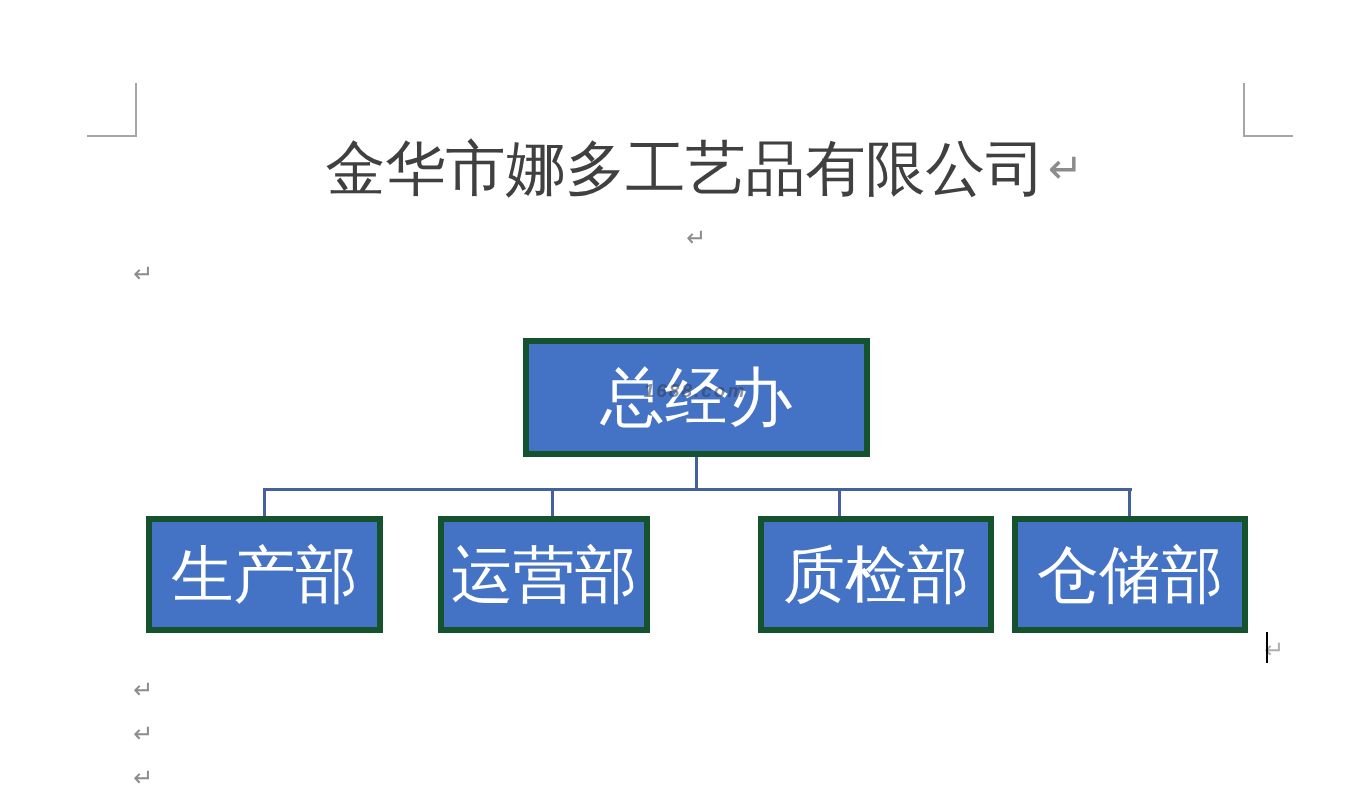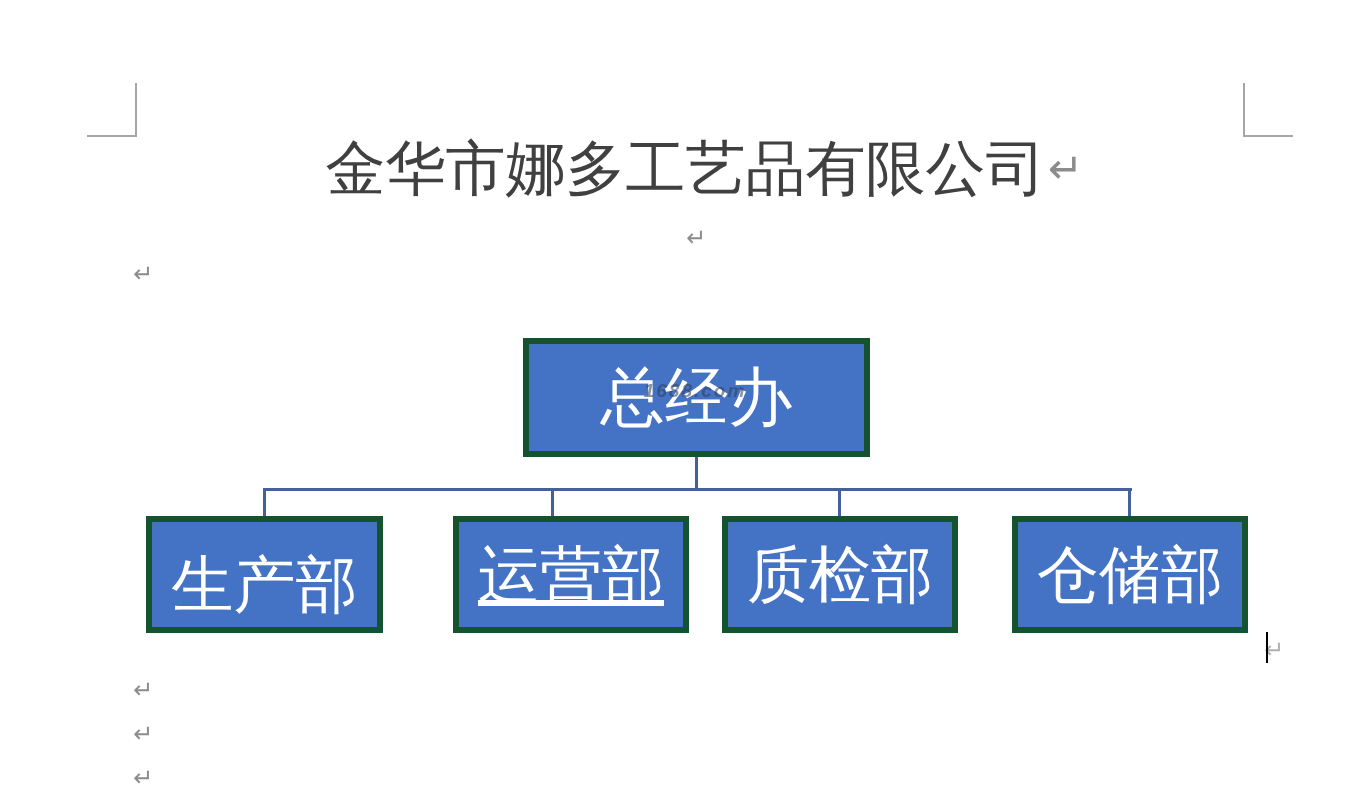--- a/index.html
+++ b/index.html
@@ -77,23 +77,23 @@
   .org-root {
     left: 523px; top: 338px;
     width: 347px; height: 119px;
     font-size: 64px;
   }
   .org-dept {
     top: 516px;
     height: 117px;
     font-size: 62px;
   }
-  .dept-1 { left: 146px;  width: 237px; align-items: flex-end; }
-  .dept-2 { left: 453px;  width: 236px; text-decoration: underline; }
-  .dept-3 { left: 722px;  width: 236px; }
+  .dept-1 { left: 146px;  width: 237px; }
+  .dept-2 { left: 438px;  width: 212px; }
+  .dept-3 { left: 758px;  width: 236px; }
   .dept-4 { left: 1012px; width: 236px; text-align: right; }
 
   .connector {
     position: absolute;
     background: #44619e;
   }
   .conn-stem  { left: 695px; top: 457px; width: 3px;   height: 32px; }
   .conn-hbar  { left: 263px; top: 488px; width: 869px; height: 3px;  }
   .conn-drop  { top: 488px;  width: 3px; height: 29px; }
   .conn-drop-1 { left: 263px;  }

